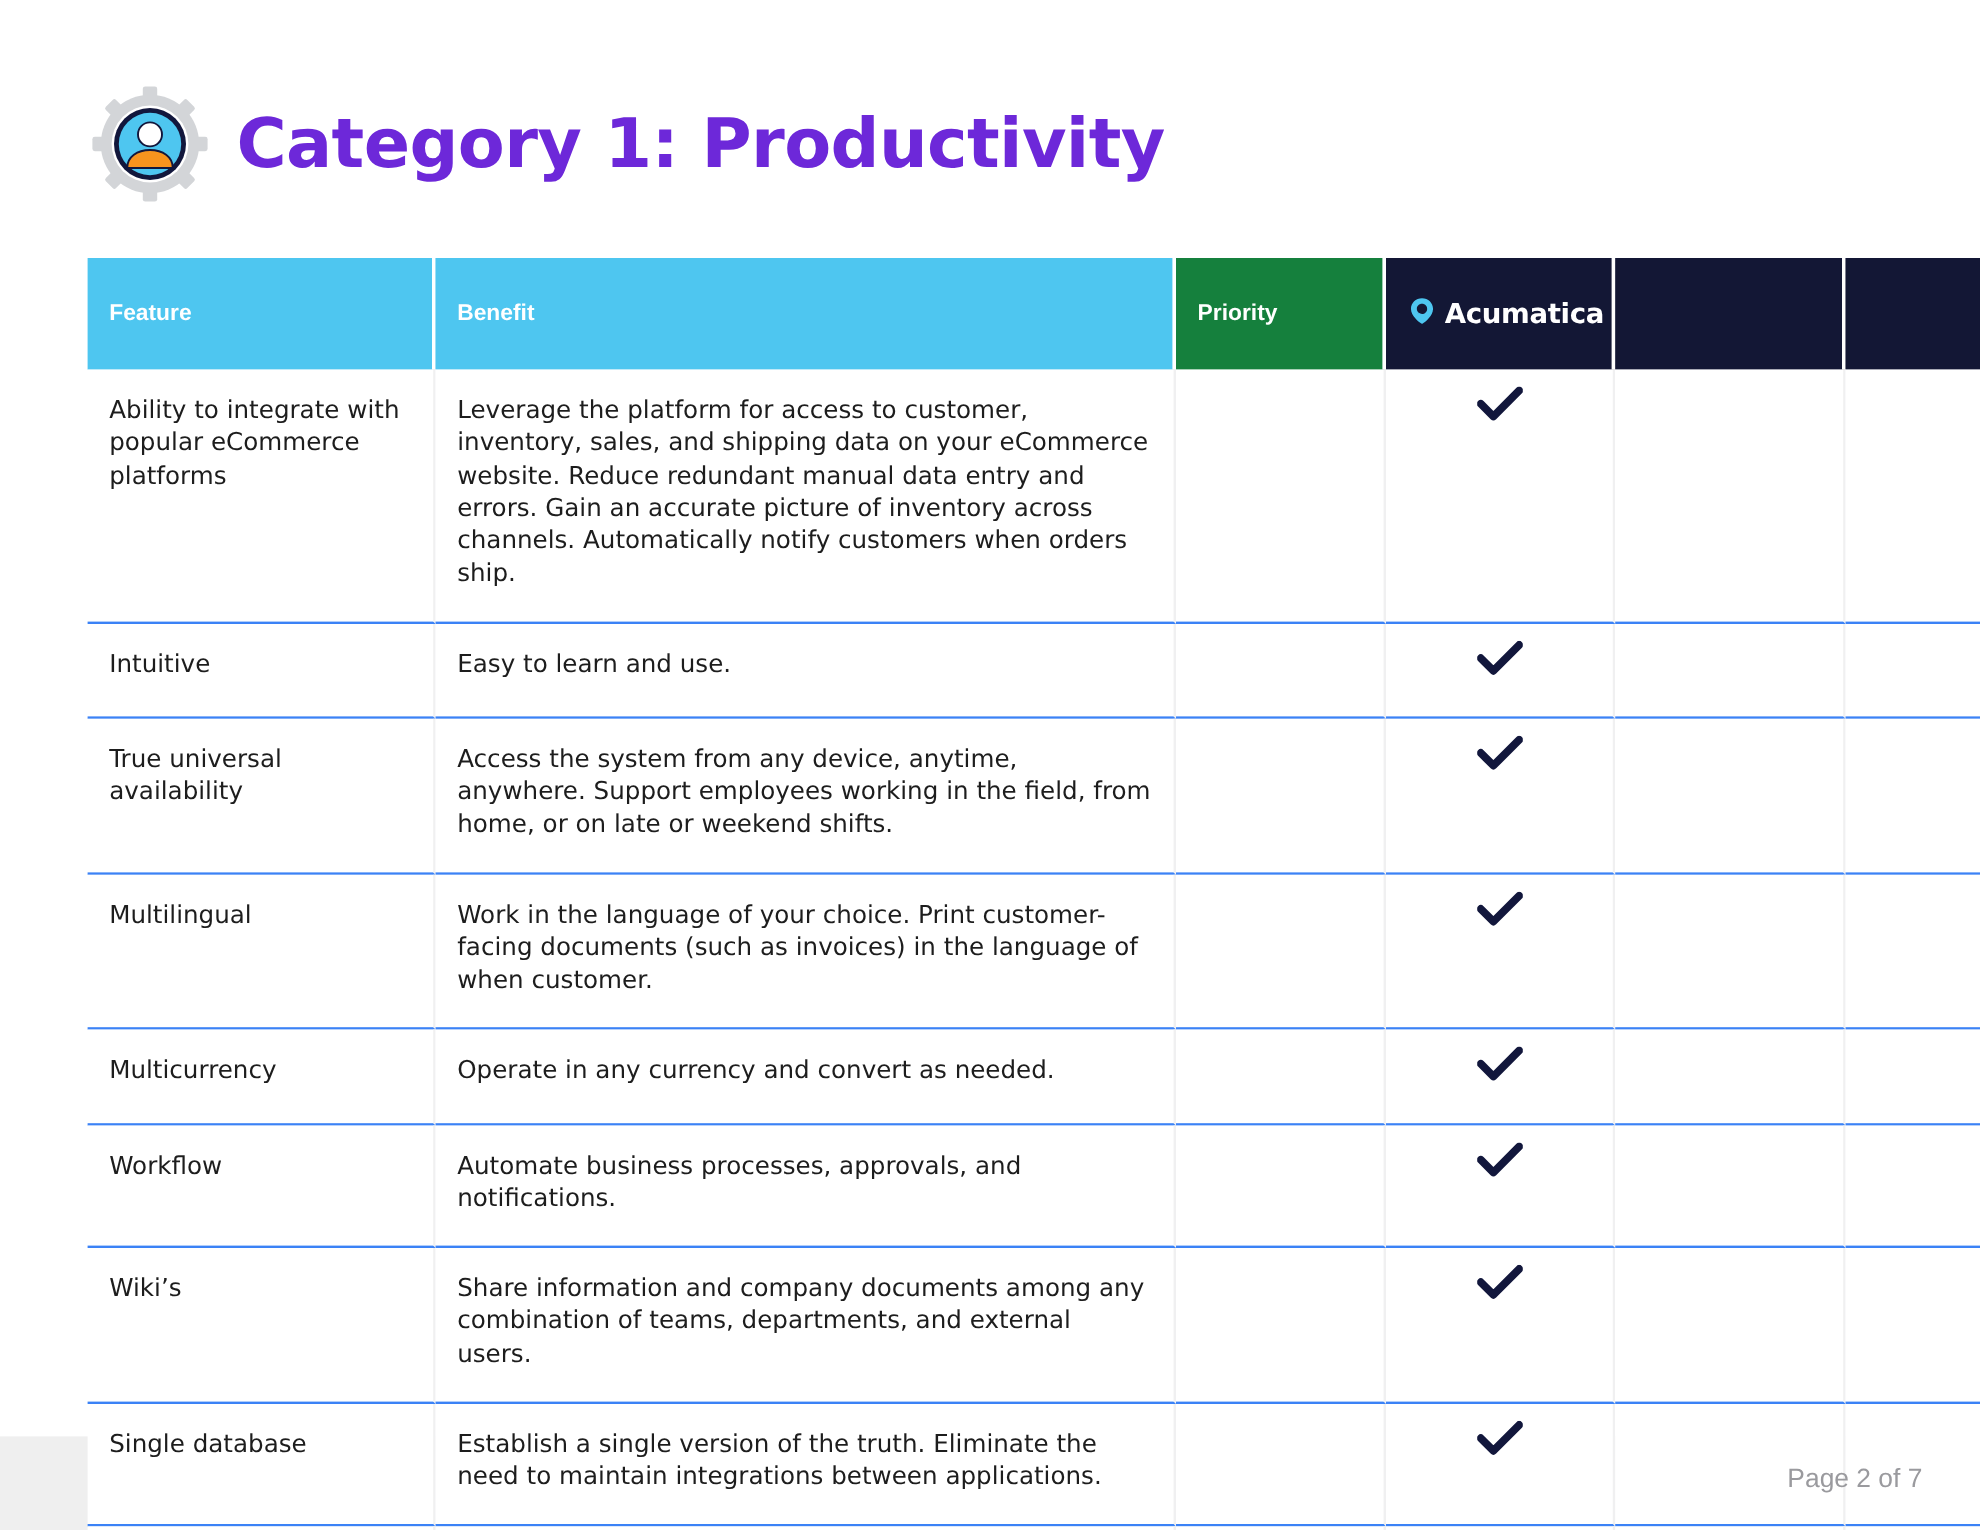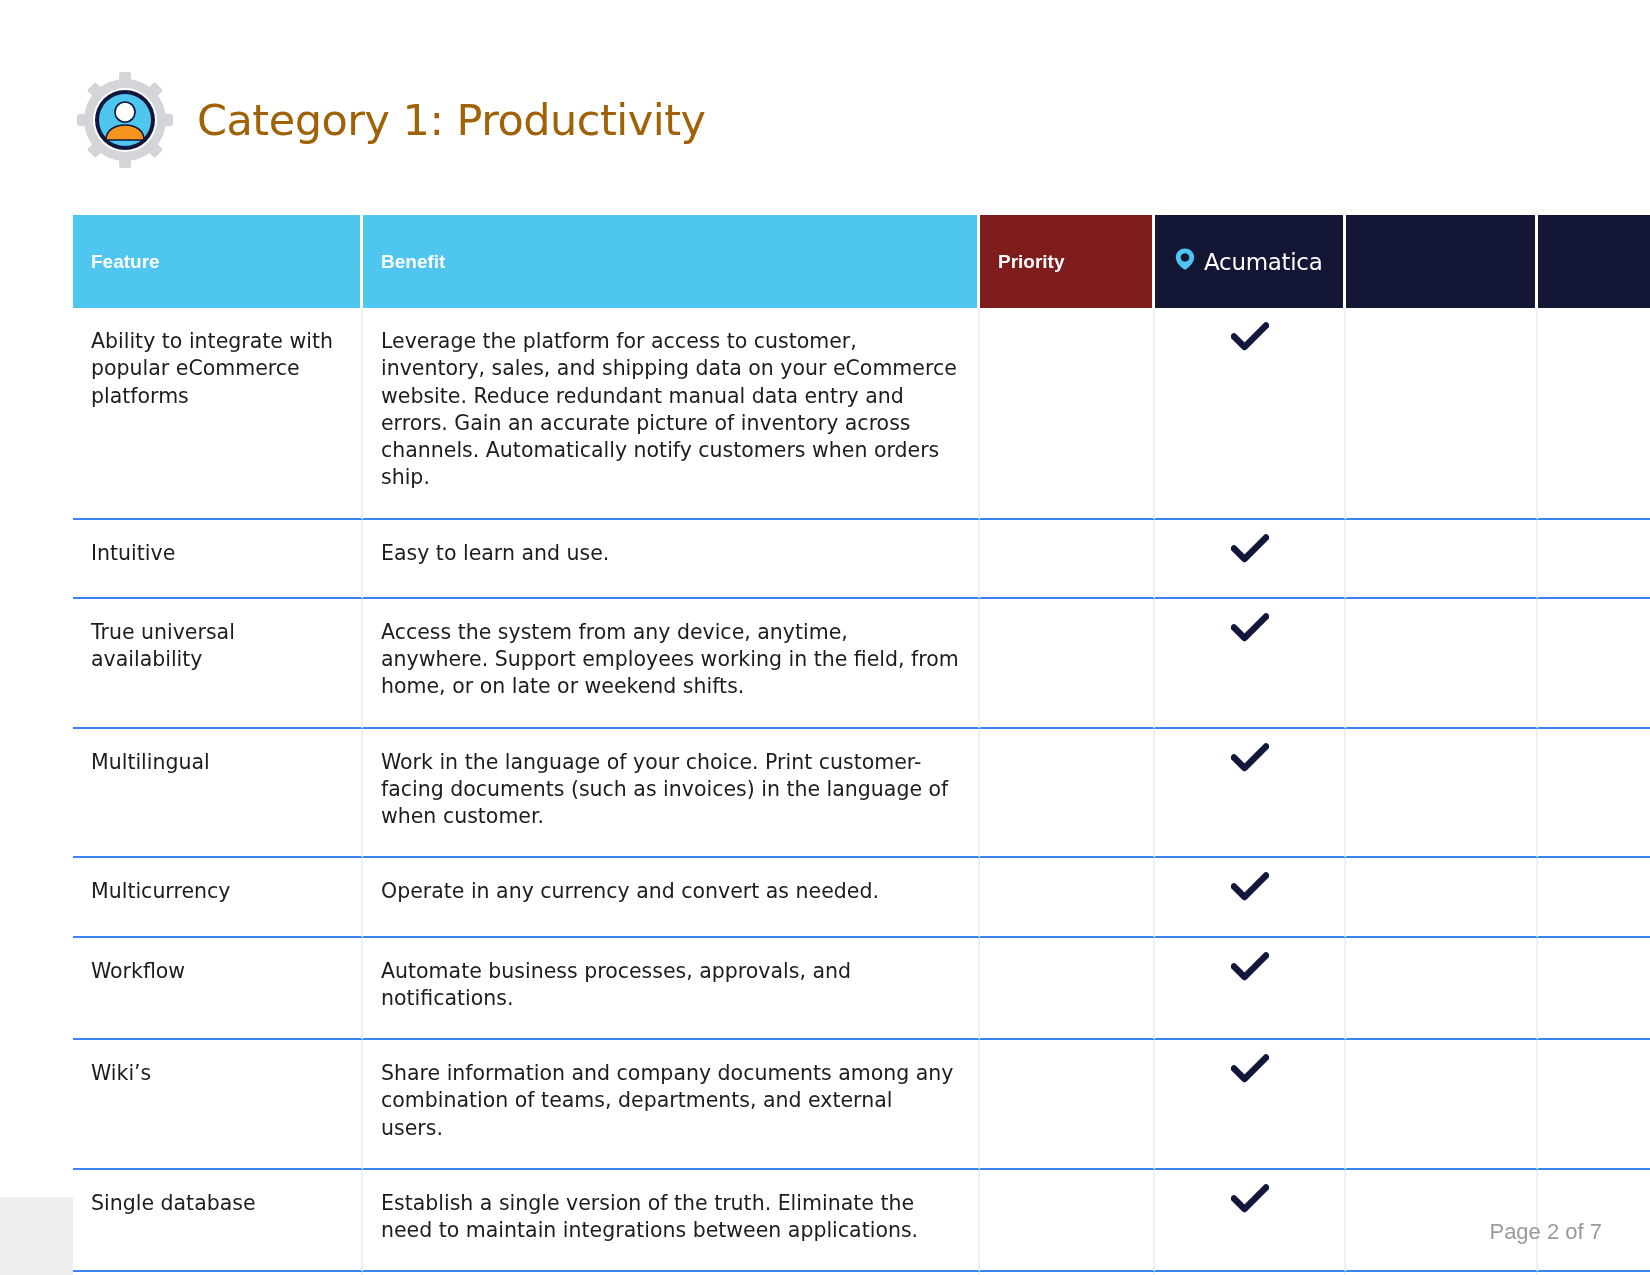--- a/index.html
+++ b/index.html
@@ -43,23 +43,23 @@
     align-items: center;
     gap: 22px;
   }
   .gear-icon {
     width: 100px;
     height: 100px;
     flex: 0 0 auto;
   }
   .page-title {
     font-family: "DejaVu Sans", "Liberation Sans", sans-serif;
-    font-size: 43px;
-    font-weight: 400;
-    color: #a16207;
+    font-size: 57px;
+    font-weight: 700;
+    color: #6d28d9;
     letter-spacing: -0.5px;
     line-height: 1;
     white-space: nowrap;
   }
   
   .cmp-table {
     position: absolute;
     left: 73px;
     top: 215px;
     width: 1424px;
@@ -72,21 +72,21 @@
     text-align: left;
     height: 93px;
     padding: 0 18px;
     font-size: 19px;
     font-weight: 700;
     color: #ffffff;
     border-right: 3px solid #ffffff;
   }
   th.h-feature  { background: #4ec6f0; width: 251px; }
   th.h-benefit  { background: #4ec6f0; width: 578px; margin-left: 29px; }
-  th.h-priority { background: #7f1d1d; width: 136px; }
+  th.h-priority { background: #15803d; width: 136px; }
   th.h-vendor   { background: #131735; width: 152px; border-right: 3px solid #ffffff; }
   th.h-blank    { background: #131735; width: 153px; }
   th.h-blank-last { background: #131735; width: 153px; border-right: none; }
 
   .cmp-table td {
     vertical-align: top;
     background: #ffffff;
     border-bottom: 2px solid #3b82f6;
     border-right: 2px solid #f0f0f1;
     padding: 20px 18px 26px 18px;
@@ -122,21 +122,21 @@
   
   .acu-logo {
     display: flex;
     align-items: center;
     gap: 7px;
   }
   .acu-mark { flex: 0 0 auto; }
   .acu-word {
     color: #ffffff;
     font-size: 23px;
-    font-weight: 400;
+    font-weight: 700;
     letter-spacing: -0.3px;
     font-family: "DejaVu Sans", "Liberation Sans", sans-serif;
   }
 </style>
 </head>
 <body>
 
 <div class="page">
 
   <div class="white-top"></div>

